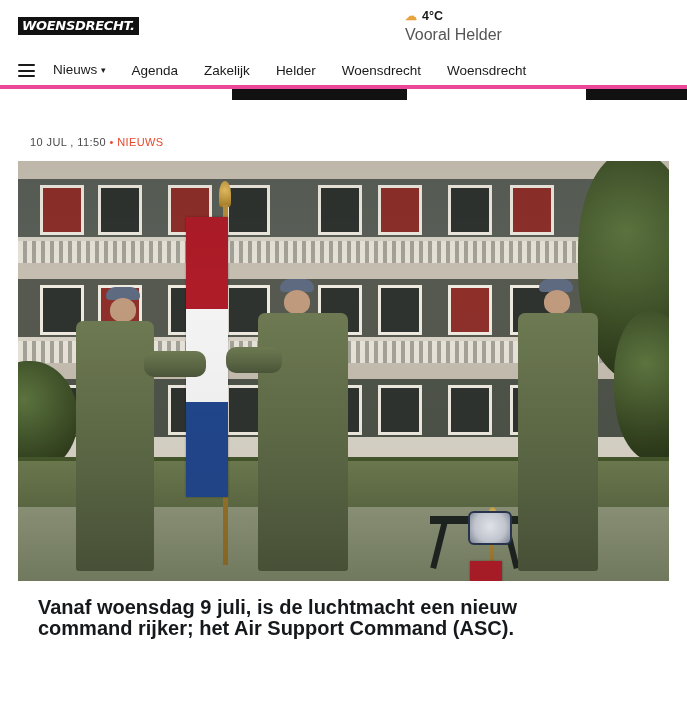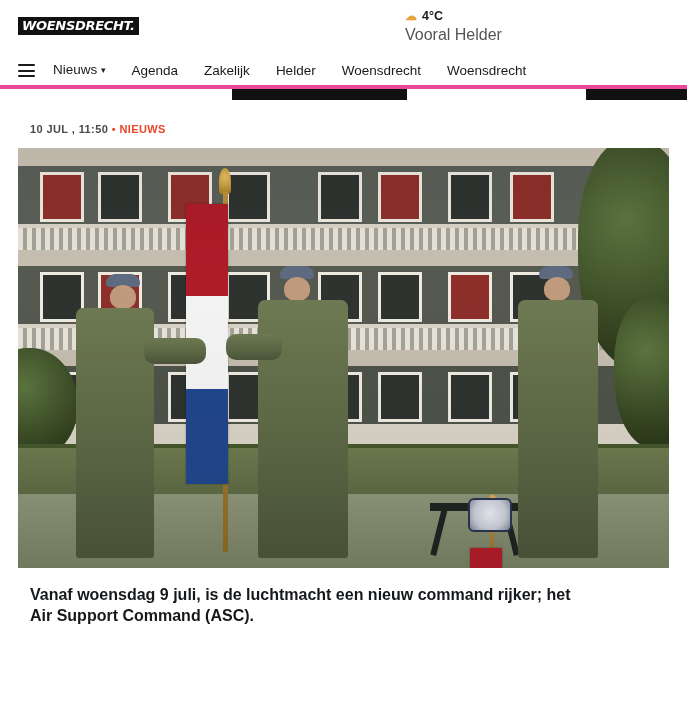--- a/index.html
+++ b/index.html
@@ -151,24 +151,25 @@
   .headline {
     font-size: 26px;
     line-height: 31px;
     font-weight: bold;
     color: #16191c;
     margin: 0 0 0 0;
     letter-spacing: -0.2px;
     max-width: 600px;
   }
   .meta {
+    margin-top: 13px;
     font-size: 11px;
     letter-spacing: 0.4px;
     color: #4a4a4a;
-    font-weight: bold;
+    font-weight: normal;
   }
   .meta .cat { color: #e8472b; }
   .meta .dot { color: #e8472b; }
 
   
   .photo-wrap {
     margin: 13px 0 0 0;
     padding: 0 18px 0 18px;
   }
   .photo {
@@ -301,22 +302,22 @@
 
   .photo-overlay-grad {
     position: absolute;
     left: 0; top: 0; width: 651px; height: 420px;
     background: linear-gradient(180deg, rgba(0,0,0,0.06) 0%, rgba(0,0,0,0) 30%, rgba(0,0,0,0.05) 100%);
     pointer-events: none;
   }
 
   
   .intro {
-    padding: 16px 30px 0 30px;
-    font-size: 16px;
+    padding: 16px 30px 0 38px;
+    font-size: 20px;
     line-height: 21px;
     font-weight: bold;
     color: #16191c;
     max-width: 620px;
   }
 </style>
 </head>
 <body>
 
 <div class="page">

